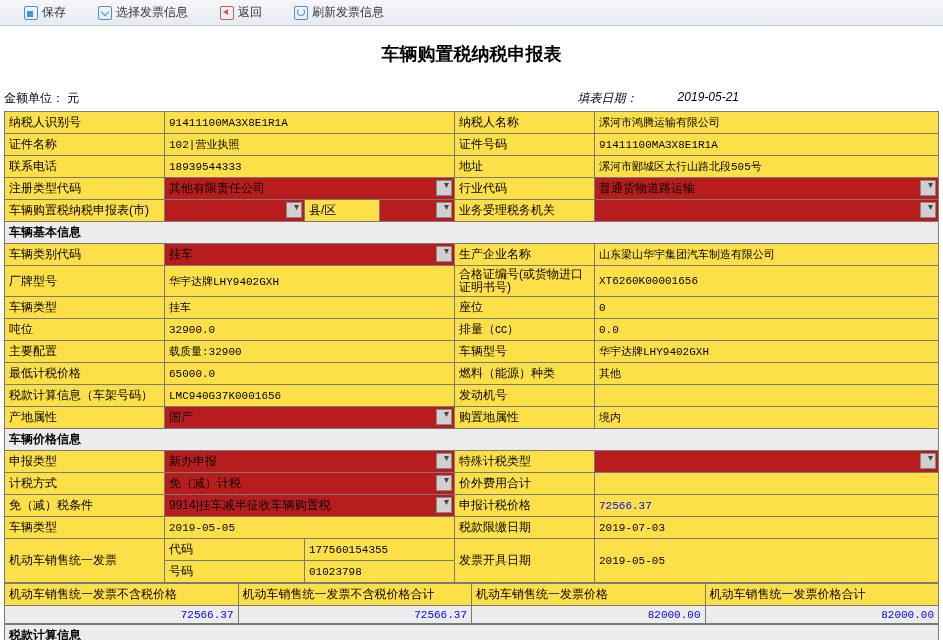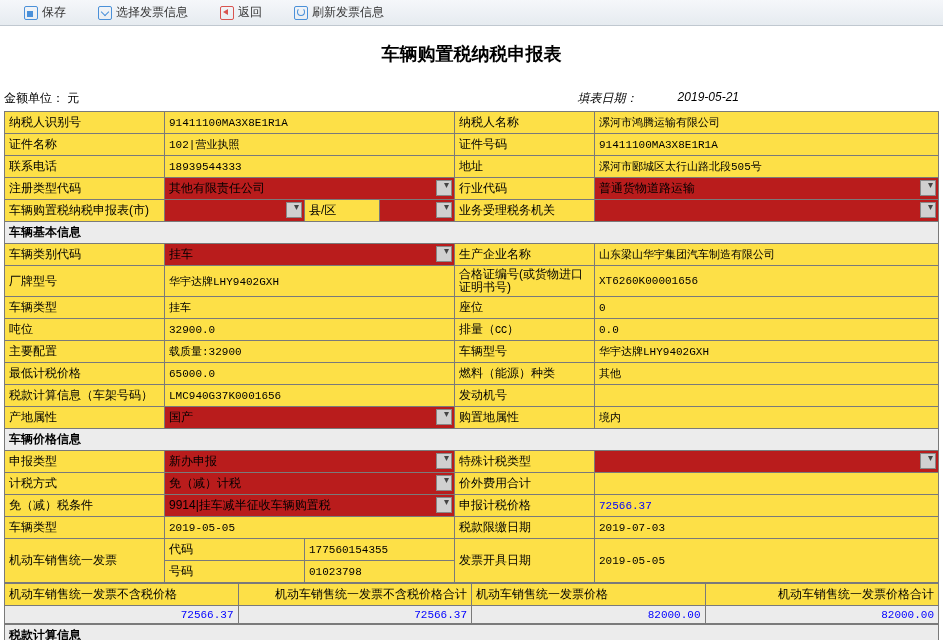--- a/index.html
+++ b/index.html
@@ -25,21 +25,21 @@
     
     table { width: 100%; border-collapse: collapse; table-layout: fixed; }
     td { border: 1px solid #7a7a7a; padding: 2px 4px; height: 18px; font-size: 12px; vertical-align: middle; overflow: hidden; white-space: nowrap; }
     td.label { background: #fde047; width: 160px; }
     td.value { background: #fde047; font-family: "Courier New", monospace; font-size: 11px; }
     td.input { background: #b91c1c; position: relative; }
     td.input::after { content: ''; position: absolute; right: 2px; top: 2px; width: 14px; height: 14px; background: #d0d0d0; border: 1px solid #888; }
     td.input-arrow::before { content: '▾'; position: absolute; right: 5px; top: 1px; font-size: 10px; color: #444; z-index: 1; }
     td.section-header { font-weight: bold; background: #ececec; }
     td.blue-num { color: #0000ff; text-align: right; font-family: "Courier New", monospace; font-size: 11px; background: #ececec; }
-    td.center { text-align: right; }
+    td.center { text-align: left; }
   </style>
 </head>
 <body>
 
 <div class="toolbar">
   <div class="tb-btn">
       <span class="tb-icon blue save"></span>
       <span>保存</span>
     </div>
   <div class="tb-btn">

